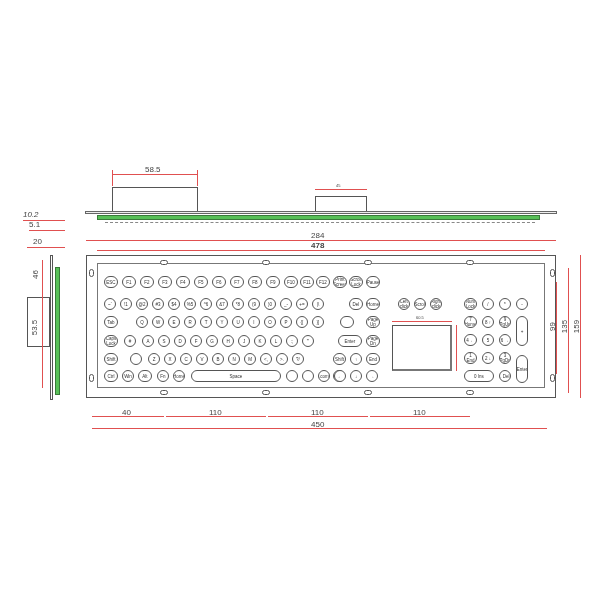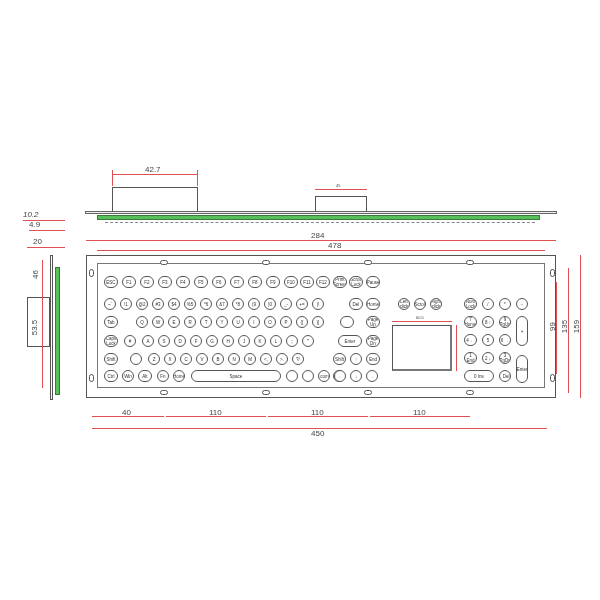--- a/index.html
+++ b/index.html
@@ -12,56 +12,56 @@
     .hole { position:absolute; width:8px; height:5px; border:1px solid #555; border-radius:3px; background:#fff; box-sizing:border-box; }
   </style>
 </head>
 <body>
 
 <div class="abs" style="left:85px;top:160px;width:475px;height:70px;">
 
   <div class="abs" style="left:27px;top:14px;width:86px;height:1px;background:#e05050;"></div>
   <div class="abs" style="left:27px;top:10px;width:1px;height:16px;background:#e05050;"></div>
   <div class="abs" style="left:112px;top:10px;width:1px;height:16px;background:#e05050;"></div>
-  <div class="dimtxt" style="left:60px;top:5px;">42.7</div>
+  <div class="dimtxt" style="left:60px;top:5px;">58.5</div>
 
   <div class="abs" style="left:27px;top:27px;width:86px;height:25px;border:1px solid #555;border-bottom:none;box-sizing:border-box;"></div>
 
   <div class="abs" style="left:230px;top:29px;width:52px;height:1px;background:#e05050;"></div>
   <div class="dimtxt" style="left:251px;top:23px;font-size:4px;">45</div>
   <div class="abs" style="left:230px;top:36px;width:52px;height:16px;border:1px solid #555;border-bottom:none;box-sizing:border-box;"></div>
 
   <div class="abs" style="left:0;top:51px;width:472px;height:3px;border:1px solid #666;background:#eee;box-sizing:border-box;"></div>
 
   <div class="abs" style="left:12px;top:55px;width:443px;height:5px;background:#58c058;border:1px solid #3a7a3a;box-sizing:border-box;"></div>
   <div class="abs" style="left:20px;top:60px;width:430px;height:2px;border-bottom:1px dashed #888;"></div>
 </div>
 
 <div class="abs" style="left:15px;top:205px;width:60px;height:195px;">
   <div class="dimtxt" style="left:8px;top:5px;font-style:italic;">10.2</div>
   <div class="abs" style="left:8px;top:15px;width:42px;height:1px;background:#e05050;"></div>
-  <div class="dimtxt" style="left:14px;top:15px;">4.9</div>
+  <div class="dimtxt" style="left:14px;top:15px;">5.1</div>
   <div class="abs" style="left:14px;top:25px;width:36px;height:1px;background:#e05050;"></div>
   <div class="dimtxt" style="left:18px;top:32px;">20</div>
   <div class="abs" style="left:12px;top:42px;width:38px;height:1px;background:#e05050;"></div>
 
   <div class="abs" style="left:35px;top:50px;width:3px;height:145px;border:1px solid #555;box-sizing:border-box;"></div>
 
   <div class="abs" style="left:40px;top:62px;width:5px;height:128px;background:#58c058;border:1px solid #3a7a3a;box-sizing:border-box;"></div>
 
   <div class="abs" style="left:12px;top:92px;width:23px;height:50px;border:1px solid #555;box-sizing:border-box;"></div>
   <div class="abs" style="left:27px;top:55px;width:1px;height:128px;background:#e05050;"></div>
   <div class="dimtxt vt" style="left:16px;top:65px;">46</div>
   <div class="dimtxt vt" style="left:12px;top:118px;">53.5</div>
 </div>
 
 <div class="abs" style="left:86px;top:240px;width:470px;height:1px;background:#e05050;"></div>
 <div class="dimtxt" style="left:311px;top:231px;">284</div>
 <div class="abs" style="left:97px;top:250px;width:448px;height:1px;background:#e05050;"></div>
-<div class="dimtxt" style="left:328px;top:241px;">478</div>
+<div class="dimtxt" style="left:311px;top:241px;font-weight:bold;">478</div>
 
 <div class="abs" style="left:86px;top:255px;width:470px;height:143px;border:1px solid #555;box-sizing:border-box;background:#fff;">
   <div class="abs" style="left:10px;top:7px;width:448px;height:125px;border:1px solid #777;box-sizing:border-box;"></div>
   <div class="hole" style="left:73px;top:4px;"></div>
   <div class="hole" style="left:175px;top:4px;"></div>
   <div class="hole" style="left:277px;top:4px;"></div>
   <div class="hole" style="left:379px;top:4px;"></div>
   <div class="hole" style="left:73px;top:134px;"></div>
   <div class="hole" style="left:175px;top:134px;"></div>
   <div class="hole" style="left:277px;top:134px;"></div>
@@ -223,14 +223,14 @@
 <div>
   <div class="abs" style="left:92px;top:416px;width:72px;height:1px;background:#e05050;"></div>
   <div class="dimtxt" style="left:122px;top:408px;">40</div>
   <div class="abs" style="left:166px;top:416px;width:100px;height:1px;background:#e05050;"></div>
   <div class="dimtxt" style="left:209px;top:408px;">110</div>
   <div class="abs" style="left:268px;top:416px;width:100px;height:1px;background:#e05050;"></div>
   <div class="dimtxt" style="left:311px;top:408px;">110</div>
   <div class="abs" style="left:370px;top:416px;width:100px;height:1px;background:#e05050;"></div>
   <div class="dimtxt" style="left:413px;top:408px;">110</div>
   <div class="abs" style="left:92px;top:428px;width:455px;height:1px;background:#e05050;"></div>
-  <div class="dimtxt" style="left:311px;top:420px;margin-top:9px;">450</div>
+  <div class="dimtxt" style="left:311px;top:420px;">450</div>
 </div>
 
 </body></html>

